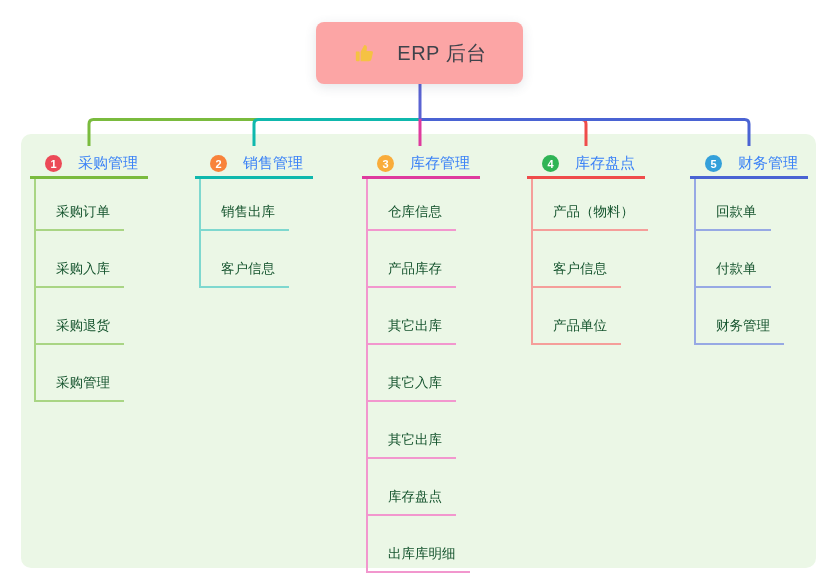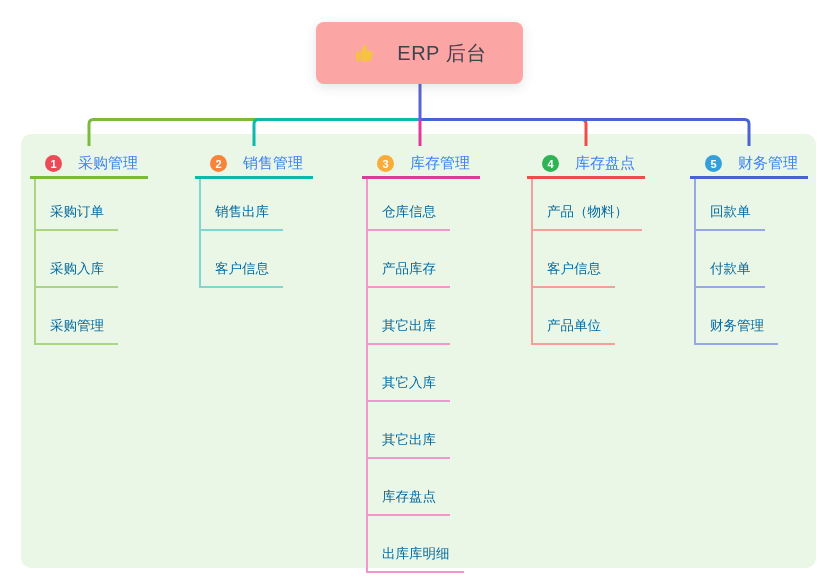--- a/index.html
+++ b/index.html
@@ -16,21 +16,21 @@
   .branch-title{height:25px;border-bottom:3px solid var(--line);display:flex;align-items:center;
                 cursor:pointer;}
   .badge{width:17px;height:17px;border-radius:50%;background:var(--badge);color:#fff;
          font-size:11px;font-weight:bold;display:flex;align-items:center;justify-content:center;
          margin-left:15px;flex:0 0 auto;}
   .branch-label{margin-left:16px;font-size:15px;font-weight:500;color:#3b82f6;white-space:nowrap;}
   .children{margin-left:4px;border-left:2px solid var(--child);width:max-content;}
   .child{height:55px;display:flex;align-items:flex-end;border-bottom:2px solid var(--child);
          width:max-content;cursor:pointer;}
   .child:first-child{height:50px;}
-  .child .child-label{padding:0 14px 8px 14px;font-size:13.5px;color:#0369a1;white-space:nowrap;}
+  .child .child-label{padding:0 14px 8px 20px;font-size:13.5px;color:#14532d;white-space:nowrap;}
 </style>
 </head>
 <body>
 
 <div class="stage">
 
   <div class="panel" style="background: rgb(235, 247, 230);"></div>
 
   <svg class="connectors" viewBox="0 0 839 588" xmlns="http://www.w3.org/2000/svg">
     <path d="M89,146 V124 Q89,119.5 93.5,119.5 H420" fill="none" stroke-width="3" stroke="#7abb3e"></path>
@@ -52,20 +52,23 @@
     <div class="branch-title">
       <span class="badge">1</span>
       <span class="branch-label">采购管理</span>
     </div>
     <div class="children">
       <div class="child">
           <span class="child-label">采购订单</span>
         </div>
       <div class="child">
           <span class="child-label">采购入库</span>
+        </div>
+      <div class="child">
+          <span class="child-label">采购退货</span>
         </div>
       <div class="child">
           <span class="child-label">采购管理</span>
         </div>
     </div>
   </div>
 
   <div class="branch" style="left: 195px; --line: #0fb8ad; --child: #7ed8cf; --badge: #f8833b;">
     <div class="branch-title">
       <span class="badge">2</span>

